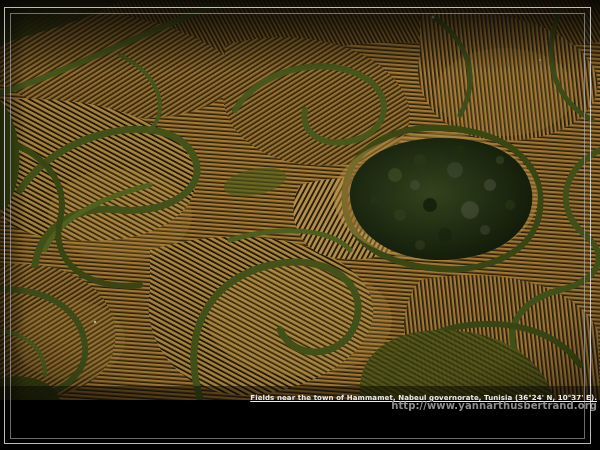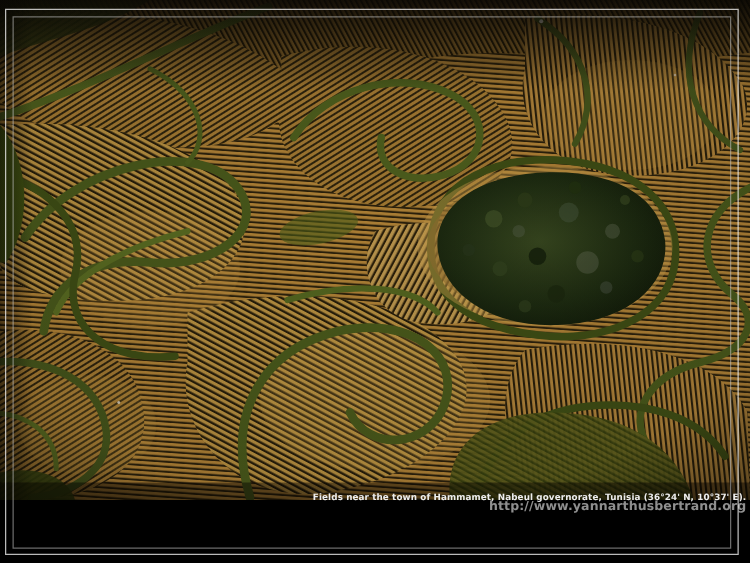--- a/index.html
+++ b/index.html
@@ -26,20 +26,21 @@
     z-index: 2;
     line-height: 8px;
     white-space: nowrap;
   }
   .caption-title {
     display: block;
     font-size: 7px;
     font-weight: bold;
     color: #ededed;
     letter-spacing: 0.1px;
+    text-decoration: underline;
   }
   .caption-url {
     display: block;
     font-size: 10px;
     font-weight: bold;
     color: #8f8f8f;
     letter-spacing: 0.1px;
   }
   .frame-outer {
     position: absolute;

